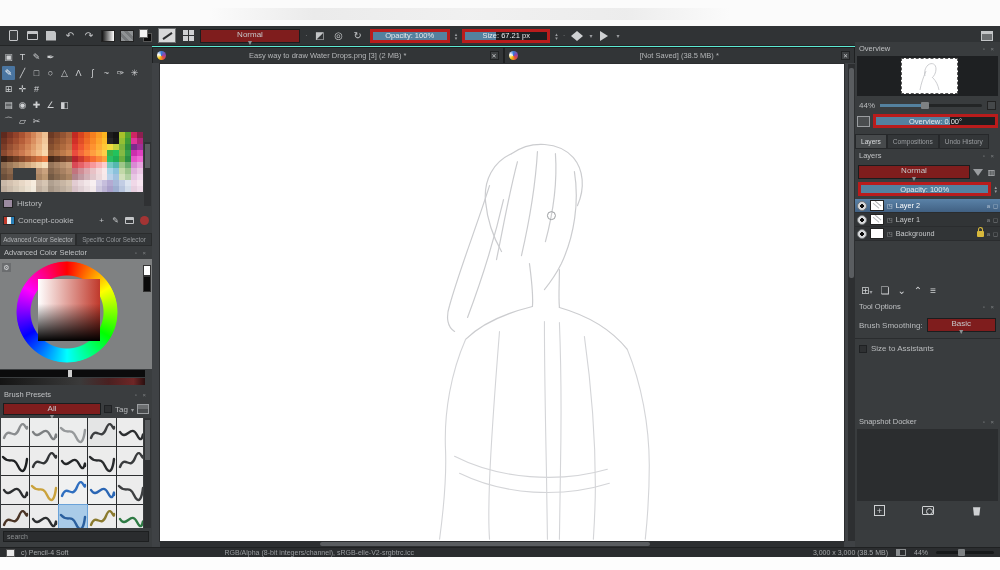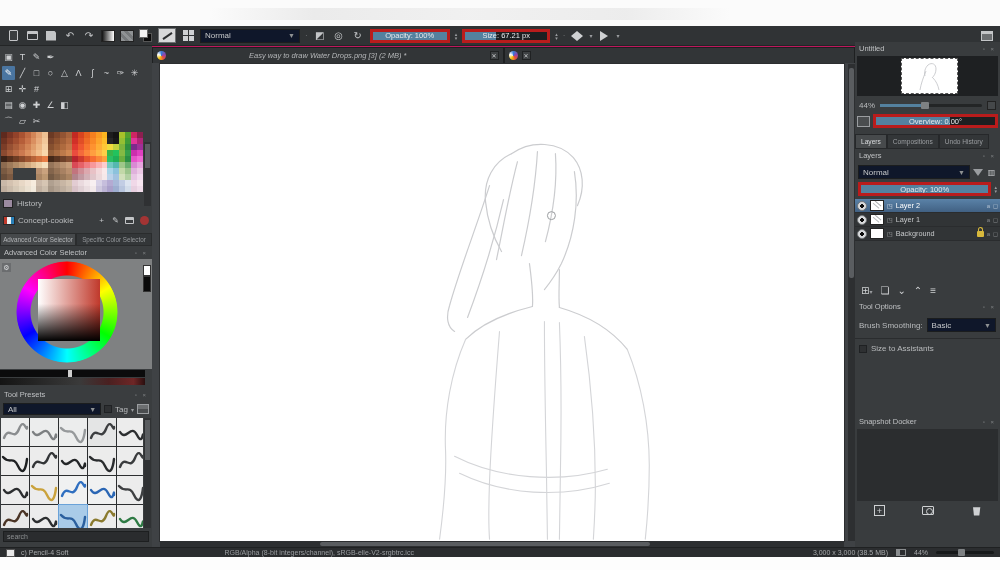--- a/index.html
+++ b/index.html
@@ -18,41 +18,41 @@
   .ic-save{width:10px;height:10px;background:#c3c5c7;clip-path:polygon(0 0,80% 0,100% 20%,100% 100%,0 100%);}
   .ic-grad{width:17px;height:12px;background:linear-gradient(90deg,#111,#fff);border:1px solid #222;}
   .ic-pattern{width:14px;height:12px;border:1px solid #222;background:repeating-linear-gradient(45deg,#8f9294 0 3px,#76797b 3px 6px);}
   .ic-fgbg{position:relative;width:14px;height:14px;}
   .ic-fgbg .b1{position:absolute;left:4px;top:4px;width:9px;height:9px;background:#0b0b0b;border:1px solid #555;}
   .ic-fgbg .b2{position:absolute;left:0;top:0;width:9px;height:9px;background:#f2f2f2;border:1px solid #666;}
   .btn-brusheditor{width:18px;height:15px;background:#d8d9da;border:1px solid #6d7072;position:relative;}
   .btn-brusheditor .pen{position:absolute;left:3px;top:6px;width:11px;height:2px;background:#2c2e30;transform:rotate(-35deg);}
   .ic-grid4{width:11px;height:11px;display:grid;grid-template-columns:1fr 1fr;gap:1px;}
   .ic-grid4 i{background:#cfd1d3;}
-  .combo{height:14px;background:#0f172a;border:1px solid #1b1d1e;display:flex;align-items:center;justify-content:space-between;padding:0 4px;color:#c6c8ca;}
+  .combo{height:14px;background:#7f1d1d;border:1px solid #1b1d1e;display:flex;align-items:center;justify-content:space-between;padding:0 4px;color:#c6c8ca;flex-direction:column;}
   .combo .caret{color:#8e9193;font-size:7px;}
   .blend-combo{width:100px;}
   .sep-dot{color:#6f7274;}
   .slider{position:relative;height:14px;background:#1d1f21;border:3px solid #b91c1c;overflow:hidden;}
   .slider .fill{position:absolute;left:0;top:0;bottom:0;background:#54819f;}
   .slider .txt{position:absolute;inset:0;display:flex;align-items:center;justify-content:center;color:#e8eaec;font-size:7.5px;white-space:nowrap;}
   .stepper{display:flex;flex-direction:column;justify-content:center;line-height:4px;font-size:5px;color:#9a9da0;}
   .tri-mirror{display:flex;align-items:center;}
   .tri-l{width:0;height:0;border-top:5px solid transparent;border-bottom:5px solid transparent;border-right:6px solid #cfd1d3;}
   .tri-r{width:0;height:0;border-top:5px solid transparent;border-bottom:5px solid transparent;border-left:6px solid #cfd1d3;}
   .tri-play{width:0;height:0;border-top:5px solid transparent;border-bottom:5px solid transparent;border-left:8px solid #cfd1d3;}
   .ic-workspace{width:12px;height:10px;border:1px solid #c3c5c7;border-top-width:3px;background:#6c6f71;}
 
   
   .left-panel{position:absolute;left:0;top:20px;width:152px;height:501px;background:#3a3d3f;}
   .center{position:absolute;left:152px;top:20px;width:703px;height:501px;background:#3f4245;}
   .right-panel{position:absolute;left:855px;top:16px;width:145px;height:505px;background:#393c3e;}
 
   
-  .tabbar{position:absolute;left:0;top:0;width:703px;height:17px;background:#be185d;display:flex;font-style:italic;}
+  .tabbar{position:absolute;left:0;top:0;width:703px;height:17px;background:#5eead4;display:flex;}
   .ctab{flex:1;display:flex;align-items:center;gap:4px;background:#323537;border:1px solid #1e2021;border-bottom:none;margin-top:1px;padding:0 4px;min-width:0;}
   .ctab .title{flex:1;text-align:center;color:#b5b7b9;font-size:7.5px;white-space:nowrap;overflow:hidden;text-overflow:ellipsis;}
   .krita-dot{width:9px;height:9px;border-radius:50%;background:conic-gradient(#3a7bd5,#8e44ad,#e74c3c,#f1c40f,#ffffff,#3a7bd5);flex:0 0 auto;}
   .tab-close{width:9px;height:9px;background:#3e4143;border:1px solid #202223;color:#c9cbcd;font-size:6px;display:flex;align-items:center;justify-content:center;flex:0 0 auto;}
 
   
   .canvas-wrap{position:absolute;left:8px;top:18px;width:684px;height:477px;background:#ffffff;box-shadow:0 0 0 1px #2c2e30;}
   .canvas-wrap svg{display:block;}
   .vscroll{position:absolute;right:0;top:18px;width:7px;height:477px;background:#2d2f31;}
   .vscroll .thumb{position:absolute;left:1px;top:4px;width:5px;height:210px;background:#5a5d60;border-radius:2px;}
@@ -557,21 +557,21 @@
           <div class="w"></div>
           <div class="k"></div>
         </div>
       </div>
       <div class="grad-bar1">
           <span class="tick"></span>
         </div>
       <div class="grad-bar2"></div>
 
       <div class="docker-title" style="margin-top:3px">
-        <span>Tool Presets</span>
+        <span>Brush Presets</span>
         <span class="dk-ics">▫ ×</span>
       </div>
       <div class="bp-filter">
         <span class="combo bp-combo">
             <span>All</span>
             <span class="caret">▼</span>
           </span>
         <span class="chk"></span>
         <span>Tag</span>
         <span class="caret-dn">▾</span>
@@ -649,20 +649,21 @@
 
     <div class="center">
       <div class="tabbar">
         <div class="ctab">
           <span class="krita-dot"></span>
           <span class="title">Easy way to draw Water Drops.png [3] (2 MB) *</span>
           <span class="tab-close">✕</span>
         </div>
         <div class="ctab">
           <span class="krita-dot"></span>
+          <span class="title">[Not Saved] (38.5 MB) *</span>
           <span class="tab-close">✕</span>
         </div>
       </div>
 
       <div class="canvas-wrap">
         <svg width="684" height="477" viewBox="0 0 685 474">
           <g fill="none" stroke="#c9cacd" stroke-width="1.2" stroke-linecap="round" opacity="0.95">
             <path d="M352 88 C372 74,400 76,414 92 C424 104,426 122,418 140"></path>
             <path d="M352 88 C334 96,324 114,326 136 C328 156,334 172,342 186"></path>
             <path d="M330 120 C316 164,300 204,290 240 C286 252,288 262,295 266"></path>
@@ -692,21 +693,21 @@
       <div class="vscroll">
           <span class="thumb"></span>
         </div>
       <div class="hscroll">
           <span class="thumb"></span>
         </div>
     </div>
 
     <div class="right-panel">
       <div class="docker-title">
-        <span>Untitled</span>
+        <span>Overview</span>
         <span class="dk-ics">▫ ×</span>
       </div>
       <div class="ov-thumb-area">
         <div class="ov-thumb">
           <svg width="55" height="34" viewBox="0 0 55 34">
             <g fill="none" stroke="#c0c2c5" stroke-width="0.8">
               <path d="M26 6 C30 3,34 5,34 10 C34 14,32 17,30 19"></path>
               <path d="M26 6 C23 9,22 13,23 17"></path>
               <path d="M24 12 C21 19,19 25,18 31"></path>
               <path d="M31 19 C34 22,36 26,37 31"></path>

